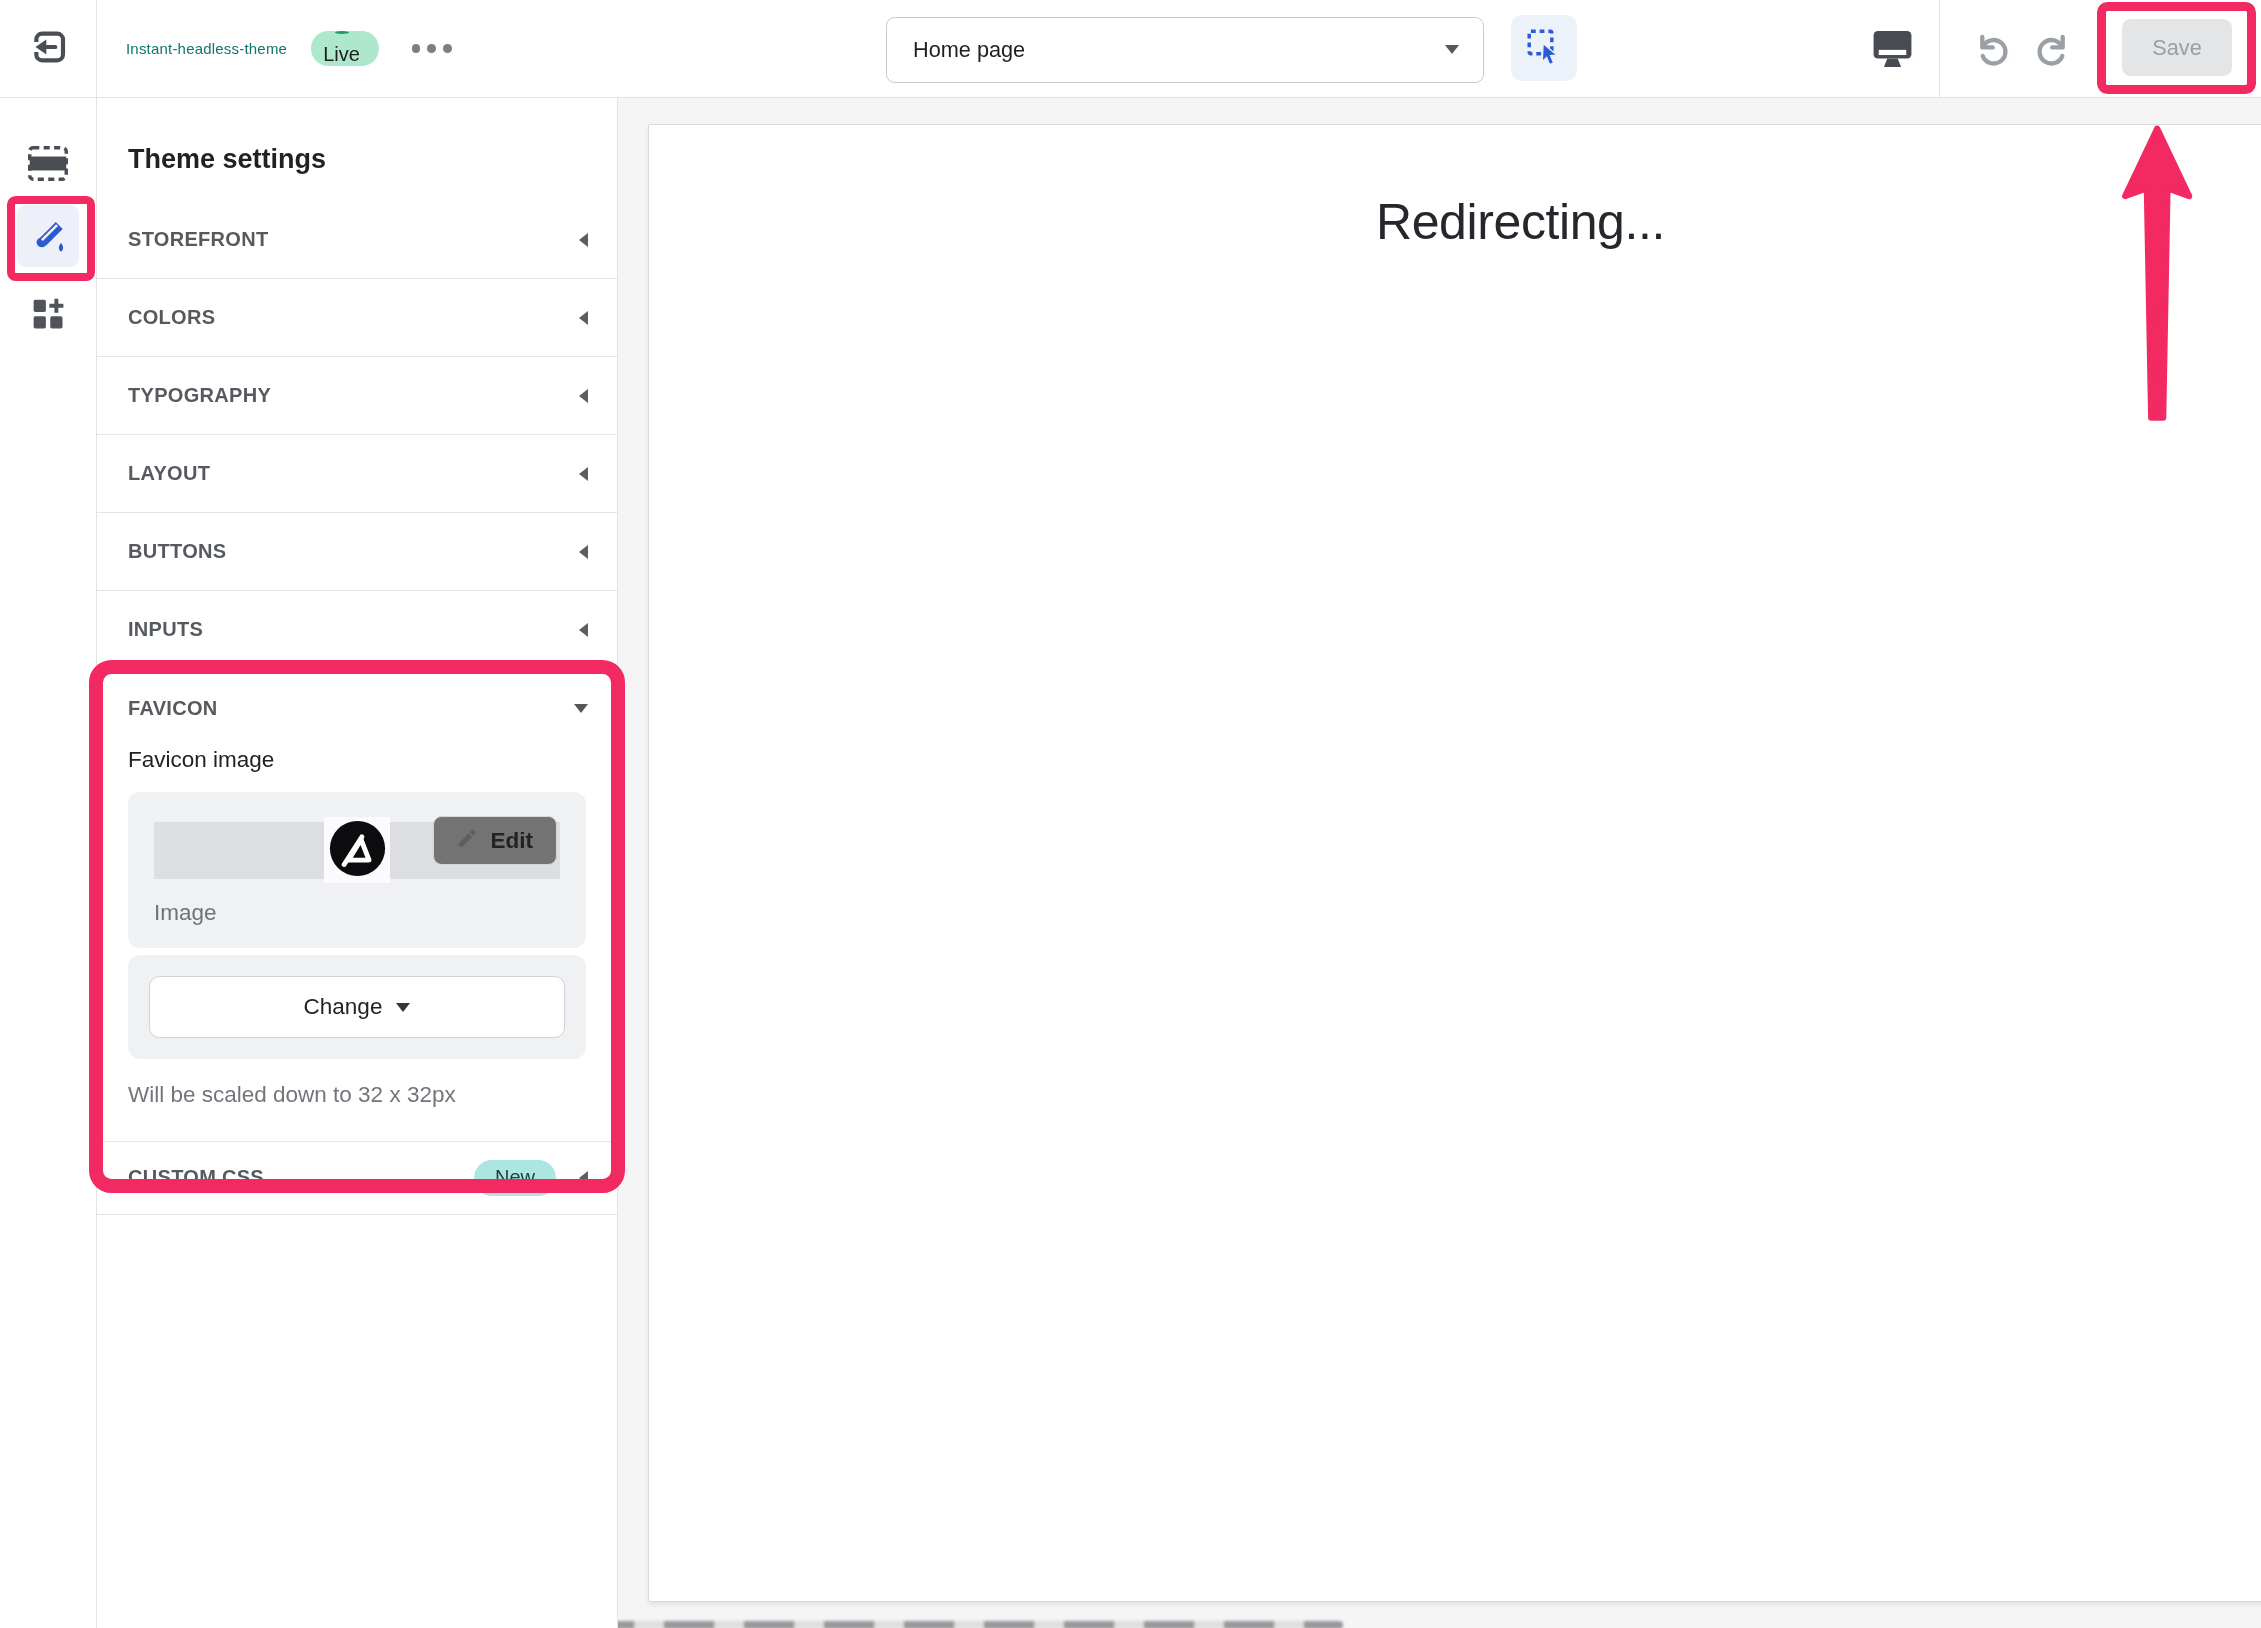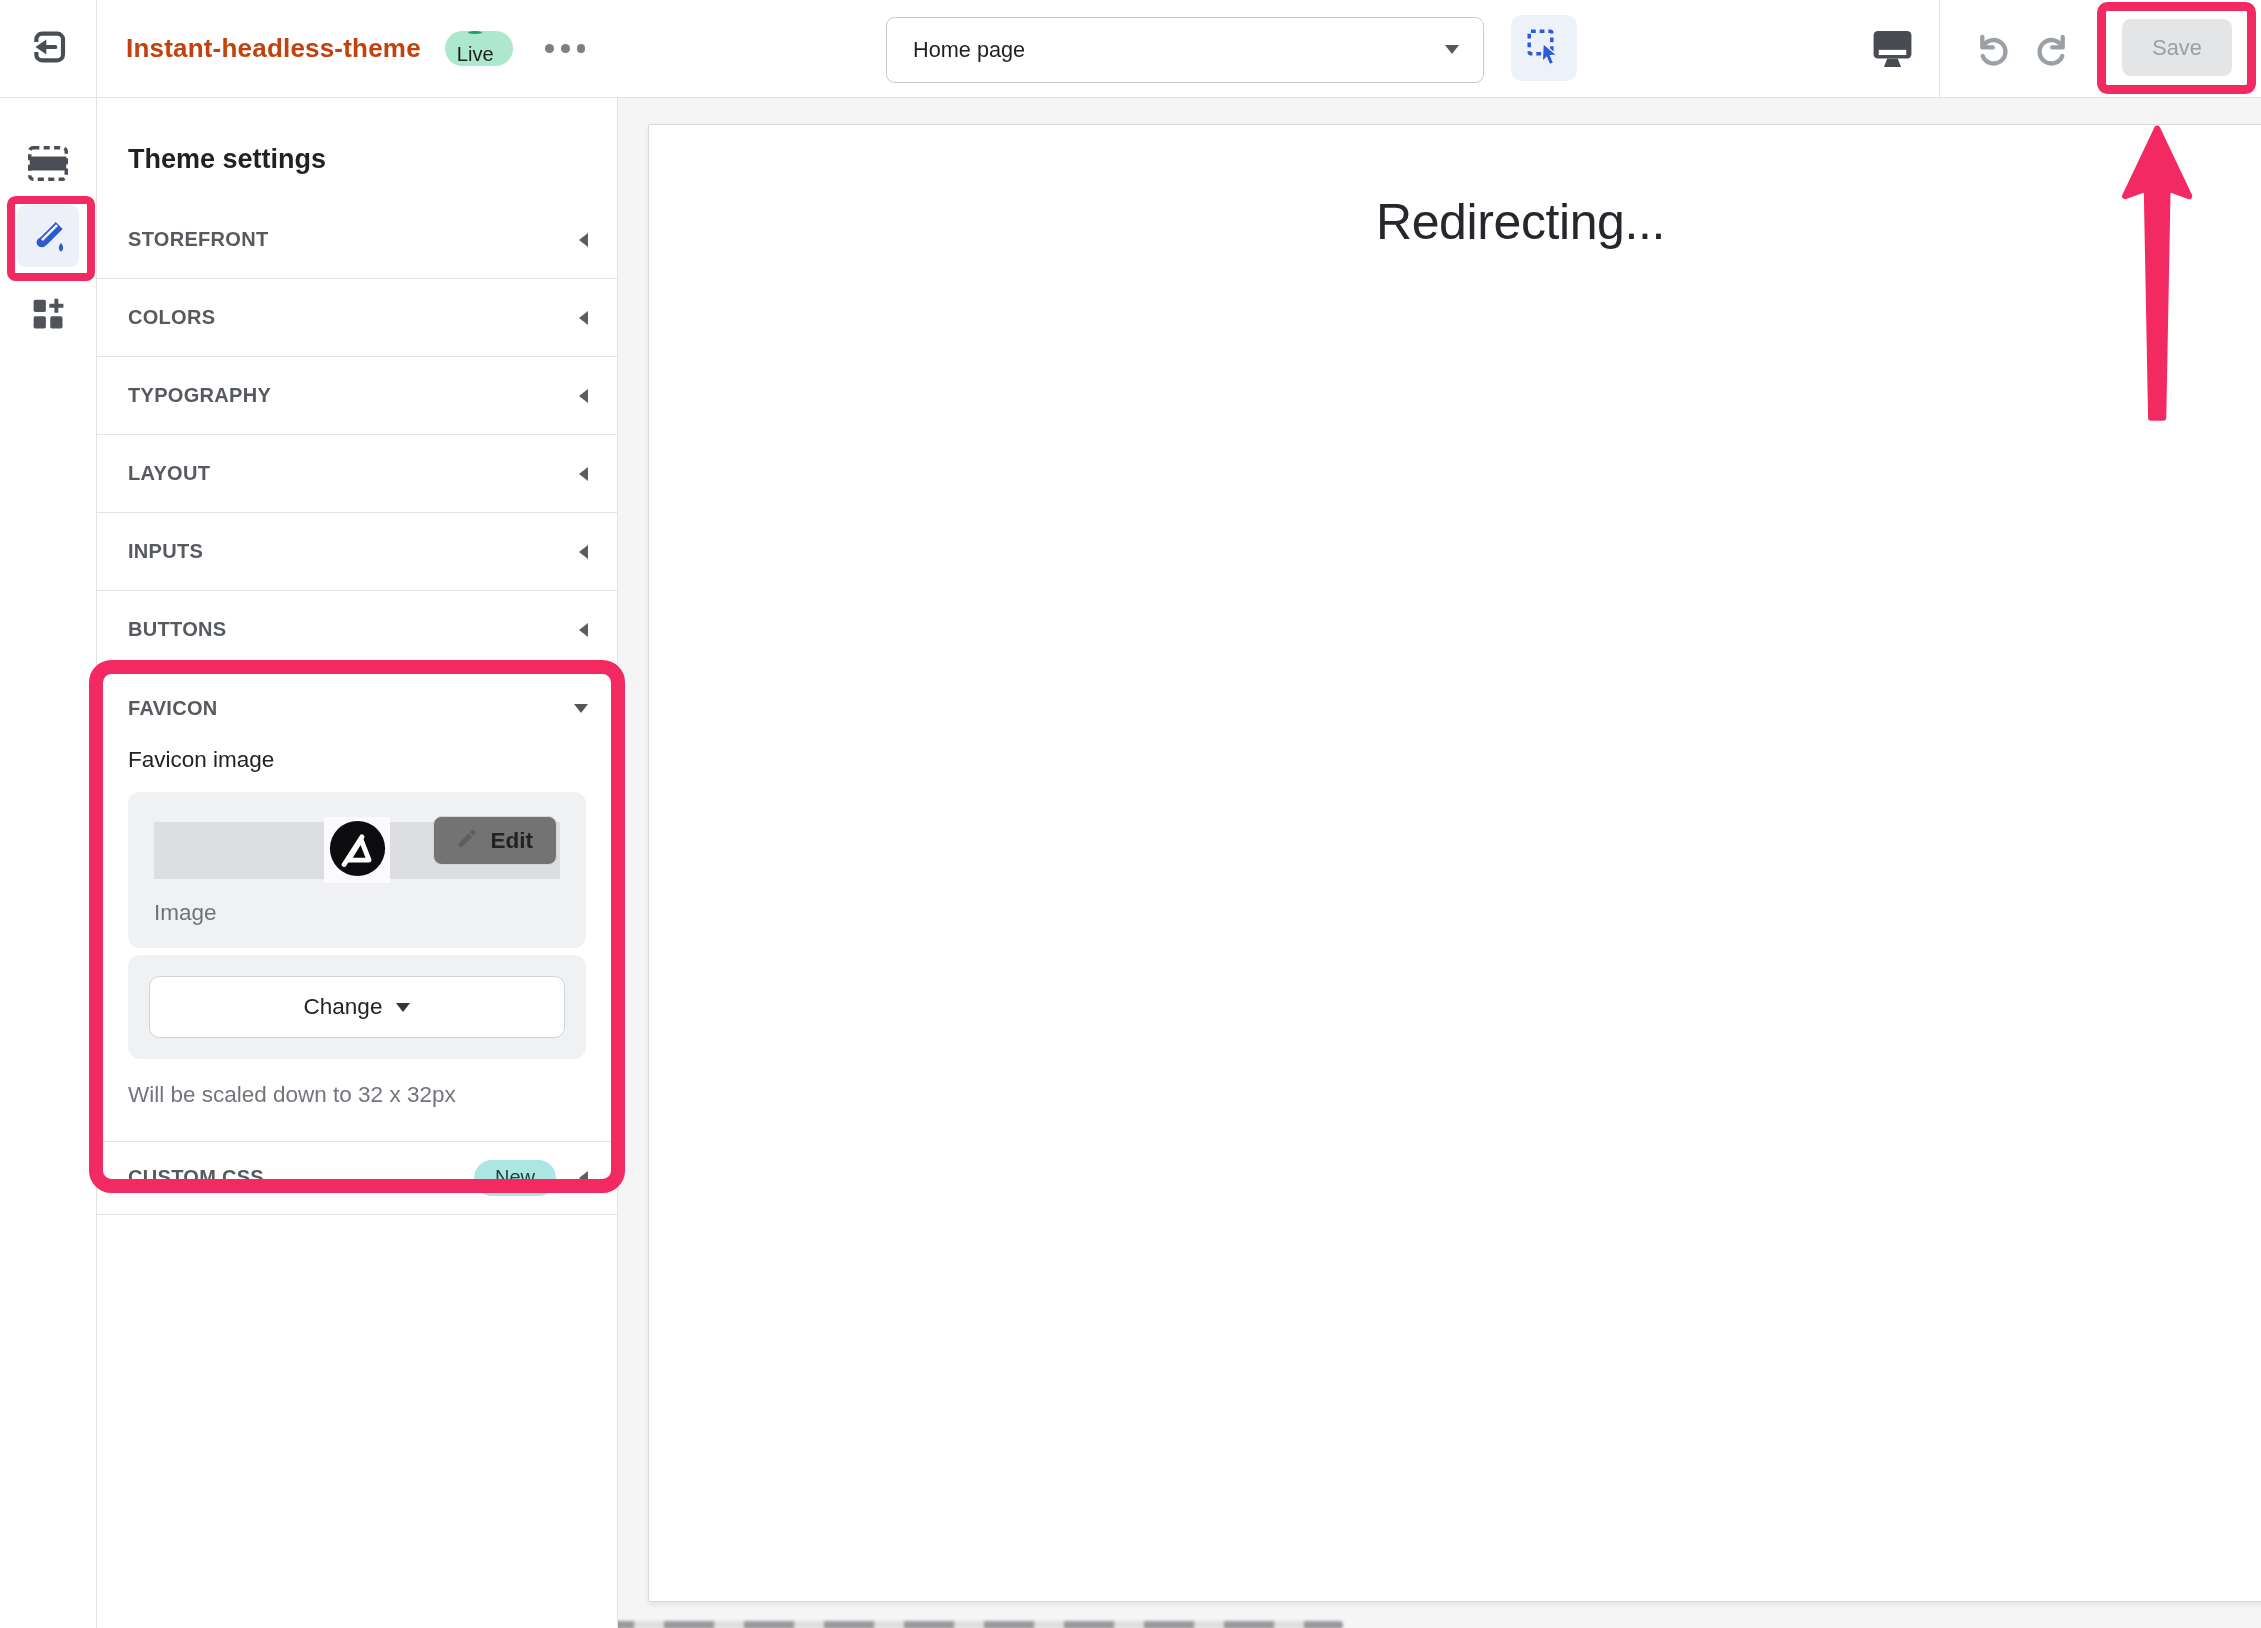--- a/index.html
+++ b/index.html
@@ -8,21 +8,21 @@
   .app { position:relative; width:2261px; height:1629px; background:#fff; overflow:hidden; }
 
   
   .topbar { position:absolute; left:0; top:0; width:2261px; height:98px; background:#fff;
             border-bottom:0.9px solid #e3e4e6; z-index:5; }
   .topbar-rail { position:absolute; left:0; top:0; width:97px; height:97px;
                  border-right:0.9px solid #e3e4e6; display:flex; align-items:center; justify-content:center; }
   .exit-btn { width:55px; height:55px; display:flex; align-items:center; justify-content:center;
               border-radius:7px; cursor:pointer; }
   .title-group { position:absolute; left:126px; top:0; height:97px; display:flex; align-items:center; gap:24px; }
-  .theme-title { font-size:26px; font-weight:700; color:#c2410c; letter-spacing:0.2px; }
+  .theme-title { font-size:15px; font-weight:400; color:#0f766e; letter-spacing:0.2px; }
   .live-badge { display:flex; align-items:center; gap:8.7px; height:35px; padding:0 19px 0 12px;
                 border-radius:17.3px; font-size:20px; color:#1c1e20;flex-direction:column; }
   .live-dot { width:14px; height:14px; border-radius:50%; }
   .dots-btn { display:flex; gap:7px; align-items:center; padding:12px 8.7px; cursor:pointer; }
   .dots-btn i { width:8.7px; height:8.7px; border-radius:50%; background:#7b8087; }
 
   .page-dropdown { position:absolute; left:886px; top:16.5px; width:598px; height:66px; background:#fff;
                    border:1.7px solid #c7cace; border-radius:8.7px; display:flex; align-items:center;
                    justify-content:space-between; padding:0 24px 0 26px; cursor:pointer; }
   .page-dropdown-label { font-size:21.7px; font-weight:500; color:#1d2023; }
@@ -221,25 +221,25 @@
     </div>
     <div class="acc-row">
       <span class="acc-label">TYPOGRAPHY</span>
       <span class="caret-left"></span>
     </div>
     <div class="acc-row">
       <span class="acc-label">LAYOUT</span>
       <span class="caret-left"></span>
     </div>
     <div class="acc-row">
+      <span class="acc-label">BUTTONS</span>
+      <span class="caret-left"></span>
+    </div>
+    <div class="acc-row">
       <span class="acc-label">INPUTS</span>
-      <span class="caret-left"></span>
-    </div>
-    <div class="acc-row">
-      <span class="acc-label">BUTTONS</span>
       <span class="caret-left"></span>
     </div>
 
     <div class="acc-row expanded">
       <span class="acc-label">FAVICON</span>
       <span class="caret-down-sm"></span>
     </div>
 
     <div class="favicon-body">
       <div class="field-label">Favicon image</div>

